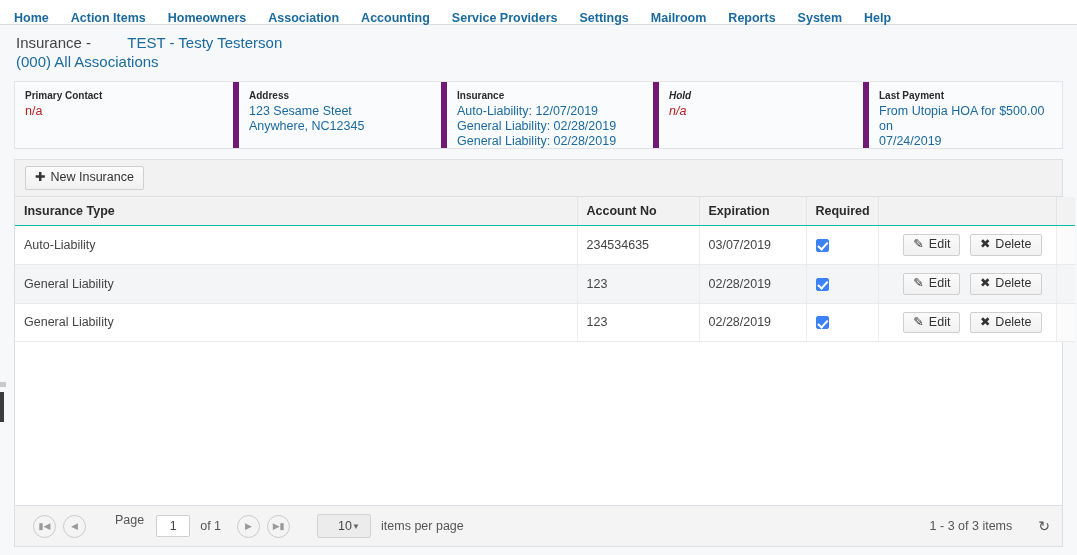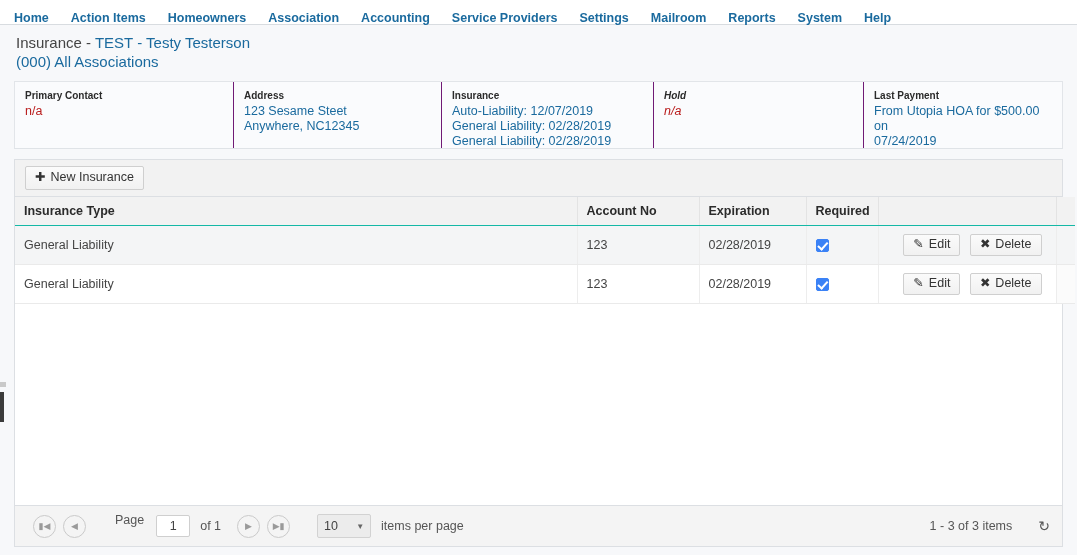--- a/index.html
+++ b/index.html
@@ -34,35 +34,35 @@
     cursor: pointer;
     line-height: 1;
   }
 
   
   #titlebar {
     padding: 8px 0 6px 16px;
     background: #f7f8fa;
   }
   .title-line1 { font-size: 15px; color: #444; line-height: 19px; }
-  .title-line1 .tlink { color: #1a6a9e; cursor: pointer; }
+  .title-line1 .tlink { color: #1a6a9e; cursor: pointer; margin-left: 32px; }
   .title-line2 { font-size: 15px; color: #1a6a9e; line-height: 19px; cursor: pointer; }
 
   
   #infopanel {
     margin: 4px 14px 0 14px;
     background: #fafbfd;
     border: 1px solid #e2e5e9;
     border-bottom: 1px solid #dfe3e7;
     display: flex;
     height: 68px;
   }
   .info-col {
     padding: 8px 10px 6px 10px;
-    border-left: 1px solid #701a75;
+    border-left: 6px solid #701a75;
     flex: 0 0 auto;
   }
   .info-col:first-child { border-left: none; }
   .info-col.c1 { width: 218px; }
   .info-col.c2 { width: 208px; }
   .info-col.c3 { width: 212px; }
   .info-col.c4 { width: 210px; font-style: italic; }
   .info-col.c5 { width: 200px; }
   .info-title {
     font-weight: bold;
@@ -202,21 +202,21 @@
     border-radius: 2px;
   }
   .pg-of { margin: 0 16px 0 10px; color: #555; }
   .ipp-select {
     display: inline-flex; align-items: center;
     justify-content: space-between;
     width: 54px; height: 24px;
     background: #ececec;
     border: 1px solid #d2d2d2;
     border-radius: 2px;
-    padding: 0 6px;
+    padding: 0 20px;
     font-size: 12.5px;
     color: #444;
     cursor: pointer;
     margin-left: 20px;
   }
   .ipp-caret { font-size: 8px; color: #666; }
   .ipp-text { margin-left: 10px; color: #555; }
   .pager-right { margin-left: auto; display: flex; align-items: center; gap: 26px; }
   .refresh-icon { color: #555; font-size: 14px; cursor: pointer; }
 
@@ -304,20 +304,39 @@
           <th class="col-type">Insurance Type</th>
           <th class="col-acct">Account No</th>
           <th class="col-exp">Expiration</th>
           <th class="col-req">Required</th>
           <th class="col-act"></th>
           <th class="col-gutter"></th>
         </tr>
       </thead>
       <tbody>
 
+        <tr>
+          <td class="col-type">Auto-Liability</td>
+          <td class="col-acct">234534635</td>
+          <td class="col-exp">03/07/2019</td>
+          <td class="col-req">
+            <span class="cb"></span>
+          </td>
+          <td class="col-act actcell">
+            <button class="btn">
+              <span>✎</span>
+              <span>Edit</span>
+            </button>
+            <button class="btn">
+              <span>✖</span>
+              <span>Delete</span>
+            </button>
+          </td>
+          <td class="col-gutter gutter-cell"></td>
+        </tr>
 
         <tr class="alt">
           <td class="col-type">General Liability</td>
           <td class="col-acct">123</td>
           <td class="col-exp">02/28/2019</td>
           <td class="col-req">
             <span class="cb"></span>
           </td>
           <td class="col-act actcell">
             <button class="btn">

